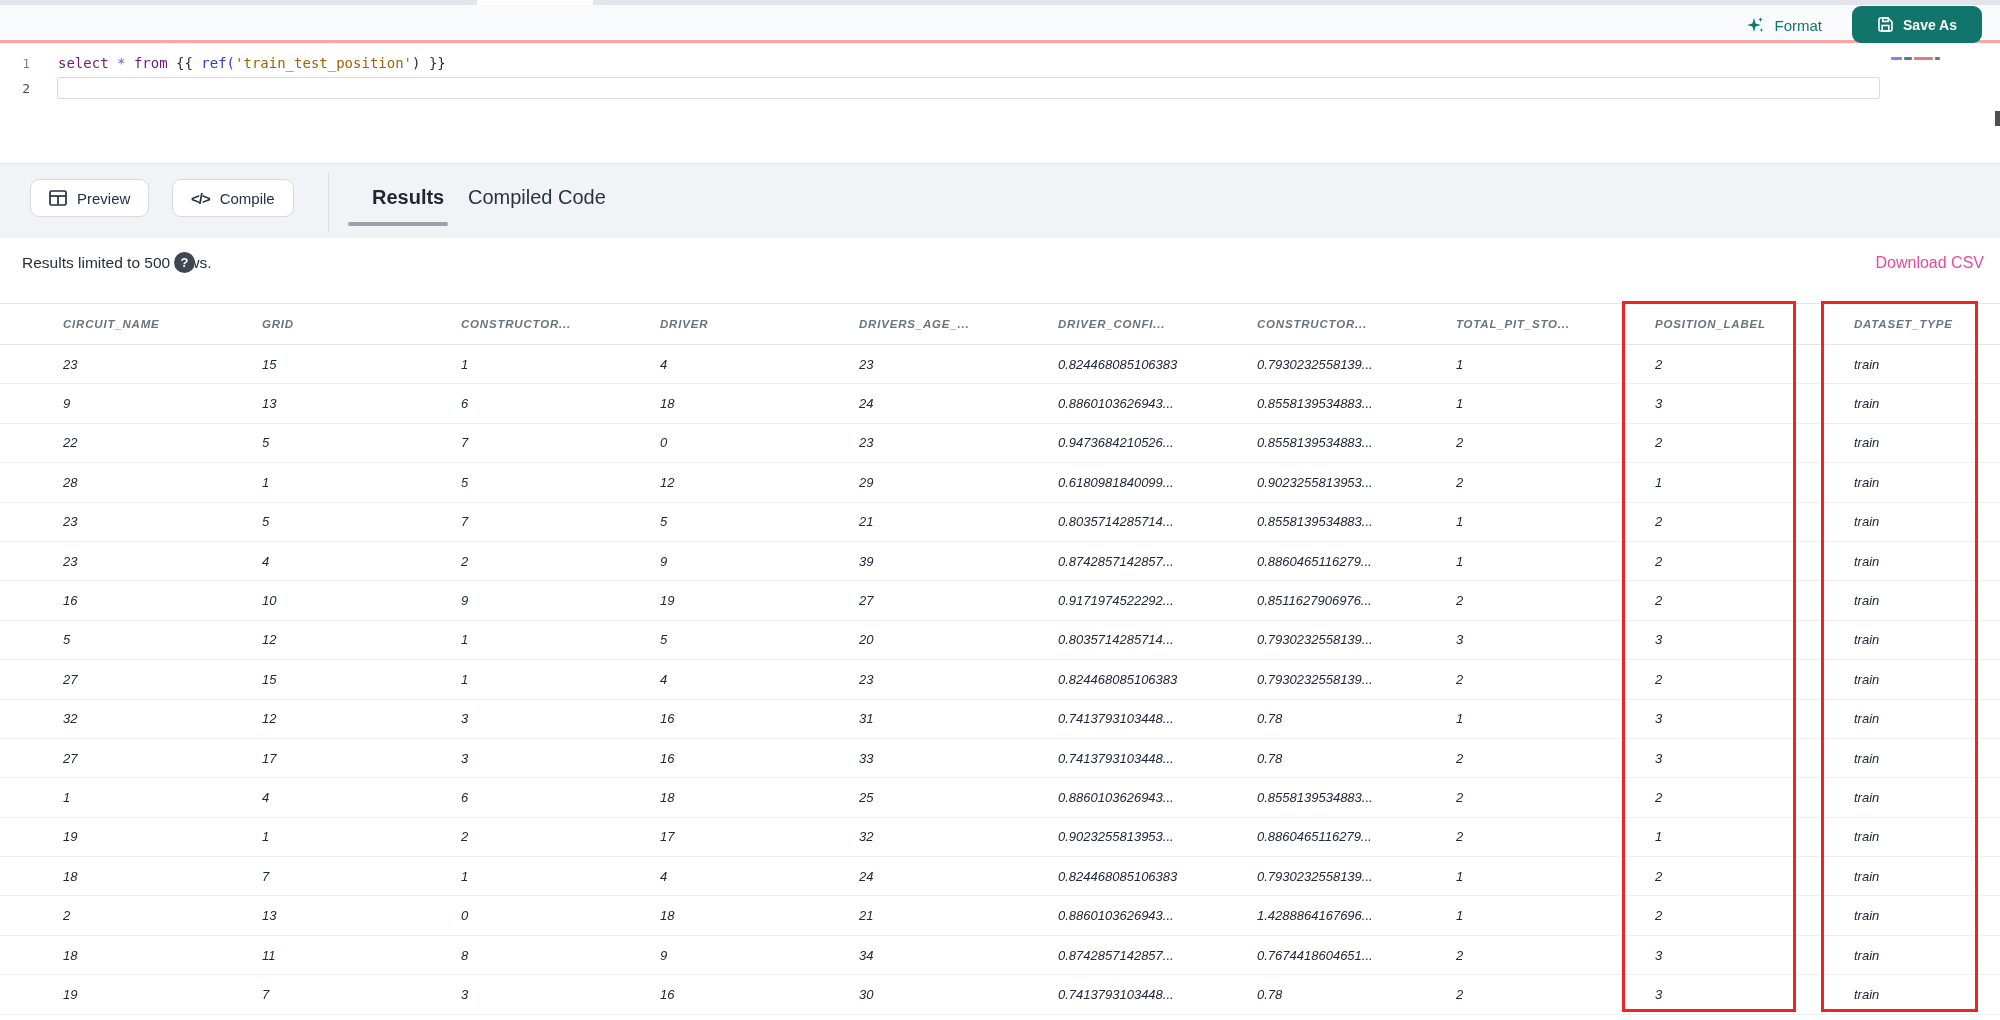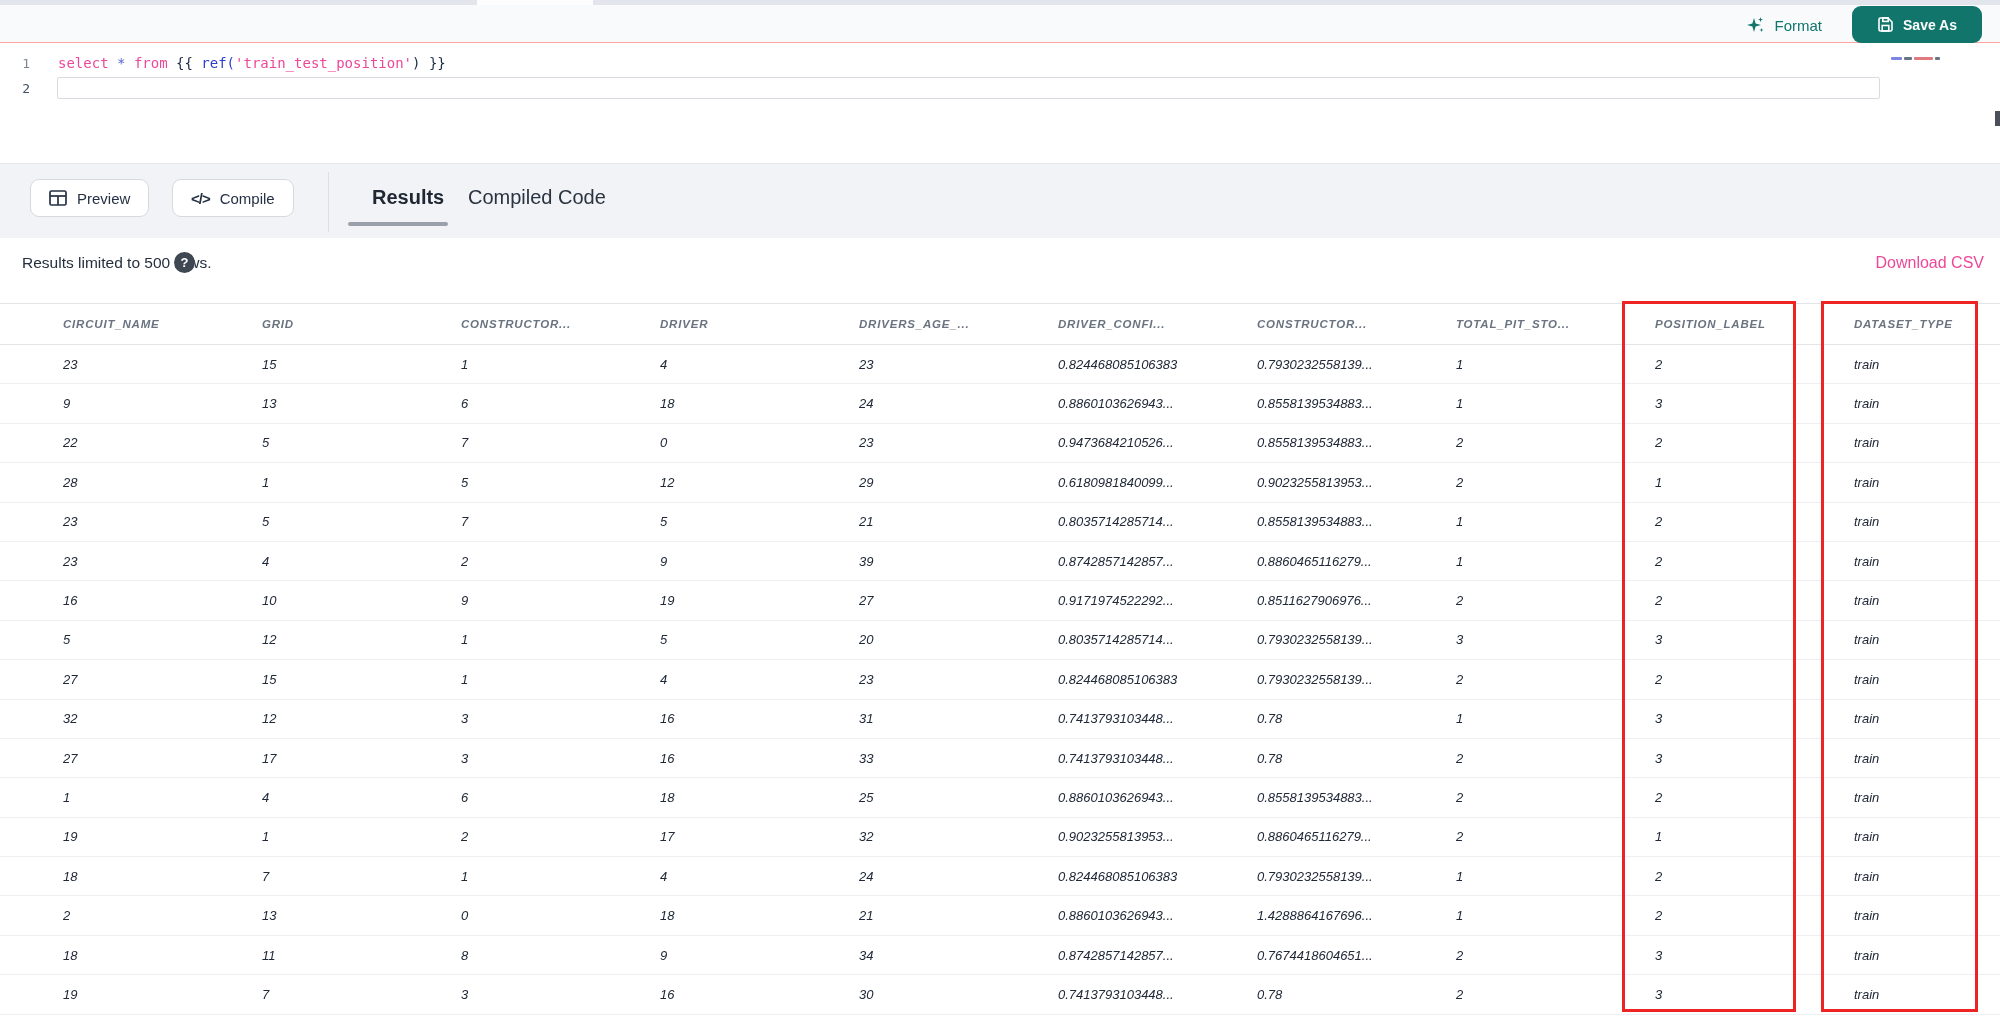--- a/index.html
+++ b/index.html
@@ -5,40 +5,40 @@
   * { margin:0; padding:0; box-sizing:border-box; }
   html,body { width:2000px; height:1020px; background:#ffffff; overflow:hidden;
               font-family:"Liberation Sans", sans-serif; }
 
   
   .tabstrip { position:absolute; left:0; top:0; width:2000px; height:5px; background:#e3e5ec; }
   .tabstrip .active-seg { position:absolute; left:477px; top:0; width:116px; height:5px; background:#fdfdfe; }
 
   
   .topbar { position:absolute; left:0; top:5px; width:2000px; height:38px;
-            background:#f9fafc; border-bottom:1px solid #fca5a5; }
+            background:#f9fafc; border-bottom:3px solid #fca5a5; }
   .format-btn { position:absolute; right:178px; top:6px; height:28px; display:flex; align-items:center;
                 gap:9px; color:#11756b; font-size:15px; cursor:pointer; background:none; border:none; }
   .saveas-btn { position:absolute; right:18px; top:1px; width:130px; height:37px; background:#11756b;
                 border:none; border-radius:9px; color:#ffffff; font-size:14px; font-weight:bold;
                 display:flex; align-items:center; justify-content:center; gap:9px; cursor:pointer; }
 
   
   .editor { position:absolute; left:0; top:43px; width:2000px; height:120px; background:#ffffff;
             font-family:"DejaVu Sans Mono", monospace; font-size:14px; }
   .gutter { position:absolute; left:0; top:0; width:40px; }
   .ln { display:block; height:23px; line-height:23px; text-align:right; padding-right:10px; font-size:13px; }
   .ln1 { color:#7b8794; margin-top:9px; }
   .ln2 { color:#414d63; margin-top:2px; }
   .codeline { position:absolute; left:58px; top:9px; height:23px; line-height:23px; white-space:pre; }
-  .tok-kw    { color:#ec4899; }
+  .tok-kw    { color:#701a75; }
   .tok-op    { color:#5661d6; }
   .tok-brace { color:#1c2a49; }
   .tok-fn    { color:#2d3ecc; }
-  .tok-str   { color:#ec4899; }
+  .tok-str   { color:#a16207; }
   .curline-box { position:absolute; left:57px; top:34px; width:1823px; height:22px;
                  border:1px solid #d8dbe2; border-radius:2px; background:#ffffff; }
   .minimap { position:absolute; left:1885px; top:0; width:115px; height:120px; background:#ffffff; }
   .mini-line { position:absolute; left:6px; top:14px; height:4px; display:flex; gap:2px; }
   .mini-line i { display:block; height:3px; border-radius:1px; }
   .mini-b1 { width:11px; background:#7b86e0; }
   .mini-d1 { width:8px;  background:#6b7486; }
   .mini-r1 { width:19px; background:#e07a7e; }
   .mini-d2 { width:5px;  background:#6b7486; }
   .scroll-mark { position:absolute; right:0; top:68px; width:5px; height:15px; background:#4a4f58; }

